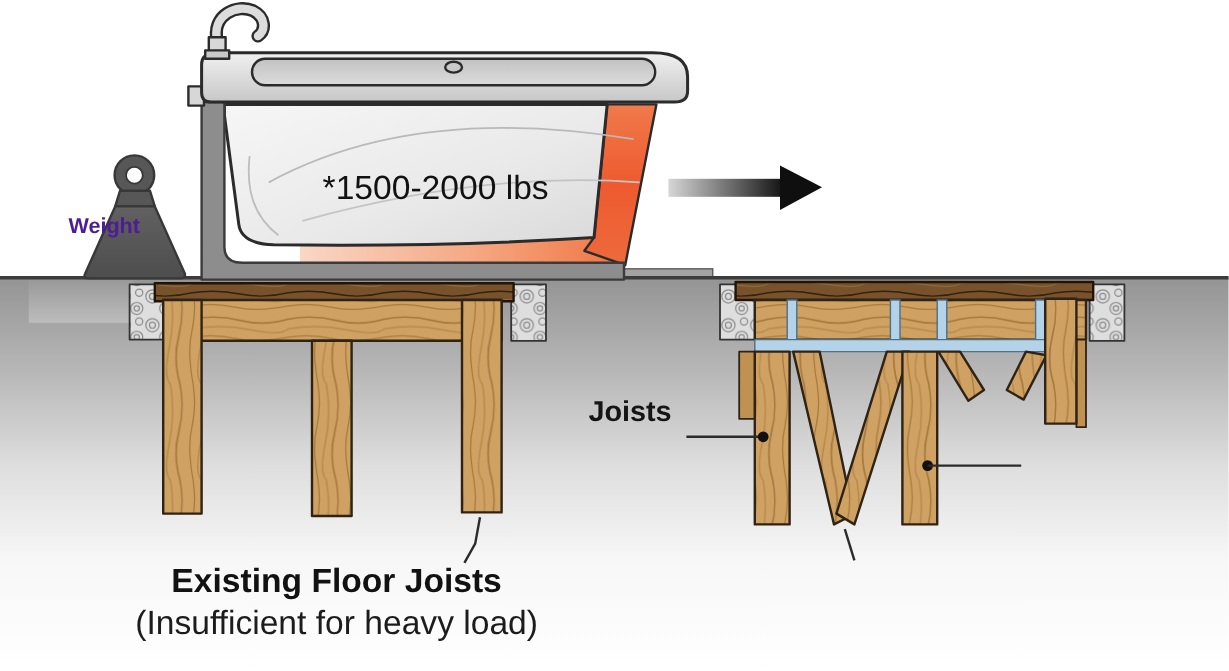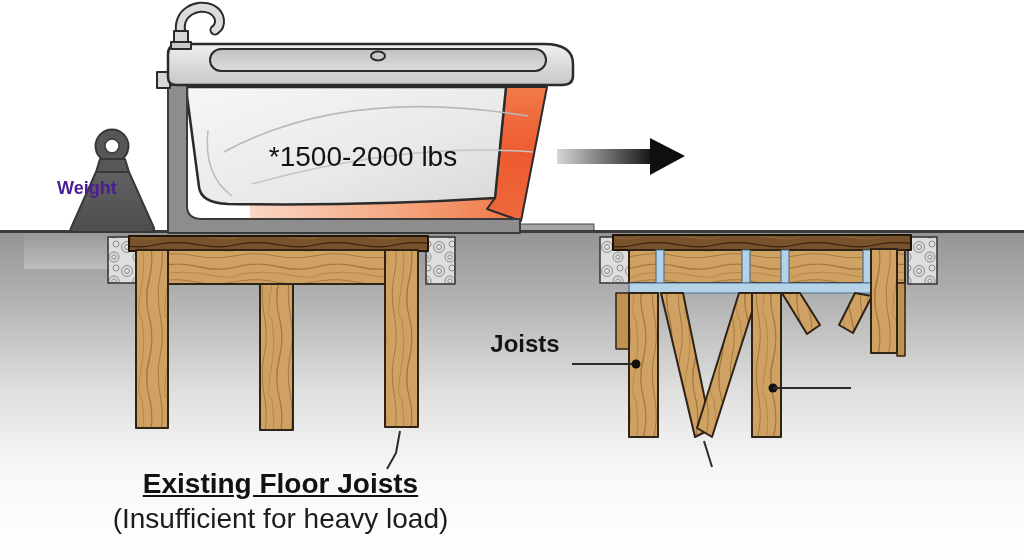--- a/index.html
+++ b/index.html
@@ -8,21 +8,21 @@
   #scene{position:absolute;left:0;top:0;}
   .txt{position:absolute;color:#151515;}
   .weight-text{left:57px;top:178px;width:110px;text-align:left;color:#4c1d95;
                font-size:18px;line-height:21px;font-weight:bold;}
   .load-text{left:237px;top:141px;width:252px;text-align:center;
              font-size:28px;font-weight:normal;color:#121212;}
   .sister-text{left:476px;top:330px;width:98px;text-align:center;
                font-size:24px;line-height:27px;font-weight:bold;}
   .blocking-text{left:856px;top:374px;font-size:24px;font-weight:bold;white-space:nowrap;}
   .caption{position:absolute;text-align:center;}
-  .caption .t{font-size:28px;font-weight:bold;color:#121212;text-decoration:underline;}
+  .caption .t{font-size:28px;font-weight:bold;color:#121212;}
   .caption .s{font-size:28px;font-weight:normal;color:#1c1c1c;margin-top:3px;}
   .existing-caption{left:103px;top:468px;width:355px;}
   .reinforced-caption{left:588px;top:468px;width:350px;}
 </style>
 </head>
 <body>
 
 <div id="canvas">
 
 <svg id="scene" width="1024" height="559" viewBox="0 0 1024 559">

